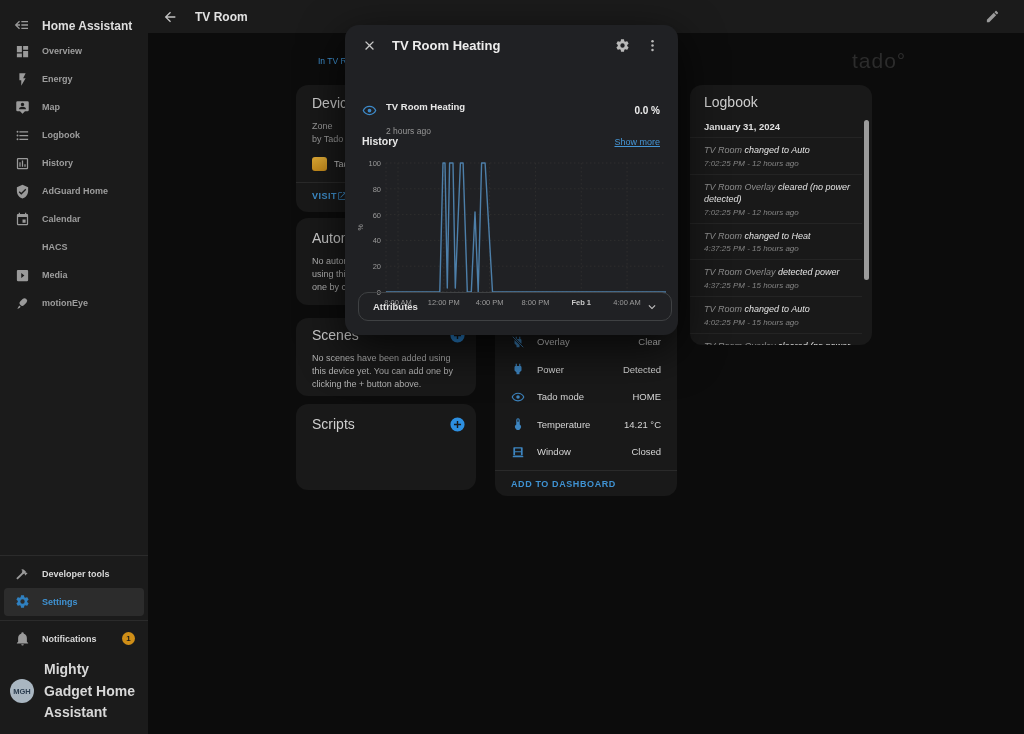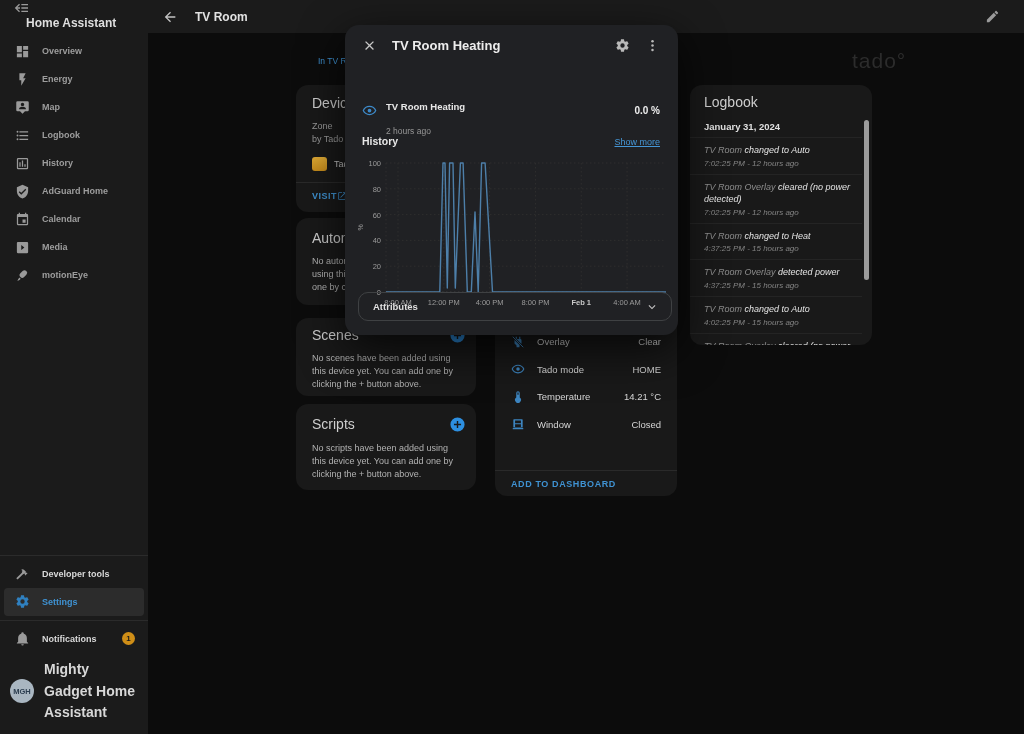--- a/index.html
+++ b/index.html
@@ -3,21 +3,21 @@
 <meta charset="utf-8">
 <style>
   * { box-sizing: border-box; margin: 0; padding: 0; }
   html,body { width:1024px; height:734px; overflow:hidden; }
   body { position:relative; background:#0c0c0c; font-family:"Liberation Sans", sans-serif; color:#d6d6d6; }
   svg { display:block; }
   .ico { fill:currentColor; }
 
   
   .sidebar { position:absolute; left:0; top:0; width:148px; height:734px; background:#1b1b1b; z-index:2; }
-  .sb-header { display:flex; align-items:flex-start; height:33px; padding-left:14px;flex-direction:column; }
+  .sb-header { display:flex; align-items:flex-end; height:33px; padding-left:14px; }
   .sb-header .burger { width:16px; height:16px; color:#9a9a9a; }
   .sb-title { margin-left:12px; font-size:12px; font-weight:bold; color:#dedede; }
   .sb-items { margin-top:4px; }
   .sb-item { display:flex; align-items:center; height:28px; padding-left:15px; cursor:pointer; }
   .sb-ico { width:15px; height:15px; color:#9a9a9a; flex:0 0 15px; }
   .sb-ico svg { width:15px; height:15px; }
   .sb-label { margin-left:12px; font-size:9px; font-weight:bold; color:#9d9d9d; }
   .sb-divider { border-top:1px solid #2b2b2b; margin:4px 0; }
   .sb-bottom { position:absolute; left:0; bottom:0; width:148px; }
   .sb-item.selected { background:rgba(255,255,255,.08); border-radius:4px; margin:0 4px; padding-left:11px; }
@@ -182,20 +182,24 @@
     </div>
     <div class="sb-item">
       <span class="sb-ico">
           <svg viewBox="0 0 24 24" class="ico">
             <path d="M19 19H5V8h14m-3-7v2H8V1H6v2H5c-1.11 0-2 .89-2 2v14a2 2 0 0 0 2 2h14a2 2 0 0 0 2-2V5c0-1.11-.9-2-2-2h-1V1m-1 11h-5v5h5v-5z"></path>
           </svg>
         </span>
       <span class="sb-label">Calendar</span>
     </div>
     <div class="sb-item">
+      <span class="sb-ico"></span>
+      <span class="sb-label">HACS</span>
+    </div>
+    <div class="sb-item">
       <span class="sb-ico">
           <svg viewBox="0 0 24 24" class="ico">
             <path d="M19 3H5c-1.11 0-2 .89-2 2v14a2 2 0 0 0 2 2h14a2 2 0 0 0 2-2V5c0-1.11-.9-2-2-2m-9 13V8l5 4-5 4z"></path>
           </svg>
         </span>
       <span class="sb-label">Media</span>
     </div>
     <div class="sb-item">
       <span class="sb-ico">
           <svg viewBox="0 0 24 24" class="ico">
@@ -294,35 +298,43 @@
     <div class="card-body">No scenes have been added using this device yet. You can add one by clicking the + button above.</div>
   </div>
 
   <div class="card scripts-card">
     <div class="card-title">Scripts</div>
     <span class="plus-btn">
         <svg viewBox="0 0 24 24" class="ico">
           <path d="M17 13h-4v4h-2v-4H7v-2h4V7h2v4h4m-5-9a10 10 0 0 0-10 10 10 10 0 0 0 10 10 10 10 0 0 0 10-10A10 10 0 0 0 12 2z"></path>
         </svg>
       </span>
-    <div class="card-body">No scripts have been added using this device yet. You can add one by clicking the + button above.</div>
   </div>
 
   <div class="card entity-card">
     <div class="ent-rows">
       <div class="ent-row">
         <span class="ent-ico">
             <svg viewBox="0 0 24 24">
               <path class="ico" d="M16 7V3h-2v4h-4V3H8v4c-1 0-2 1-2 2v5.5L9.5 18v3h5v-3l3.5-3.5V9c0-1-1-2-2-2z"></path>
               <path d="M3 3l18 18" stroke="#191919" stroke-width="3.4" fill="none"></path>
               <path d="M3 3l18 18" stroke="#3d85c0" stroke-width="1.6" fill="none"></path>
             </svg>
           </span>
         <span class="ent-label">Overlay</span>
         <span class="ent-value">Clear</span>
+      </div>
+      <div class="ent-row">
+        <span class="ent-ico">
+            <svg viewBox="0 0 24 24" class="ico">
+              <path d="M16 7V3h-2v4h-4V3H8v4c-1 0-2 1-2 2v5.5L9.5 18v3h5v-3l3.5-3.5V9c0-1-1-2-2-2z"></path>
+            </svg>
+          </span>
+        <span class="ent-label">Power</span>
+        <span class="ent-value">Detected</span>
       </div>
       <div class="ent-row">
         <span class="ent-ico">
             <svg viewBox="0 0 24 24" class="ico">
               <path d="M12 9a3 3 0 0 1 3 3 3 3 0 0 1-3 3 3 3 0 0 1-3-3 3 3 0 0 1 3-3m0-4.5c5 0 9.27 3.11 11 7.5-1.73 4.39-6 7.5-11 7.5S2.73 16.39 1 12c1.73-4.39 6-7.5 11-7.5M3.18 12a9.821 9.821 0 0 0 17.64 0 9.821 9.821 0 0 0-17.64 0z"></path>
             </svg>
           </span>
         <span class="ent-label">Tado mode</span>
         <span class="ent-value">HOME</span>
       </div>

